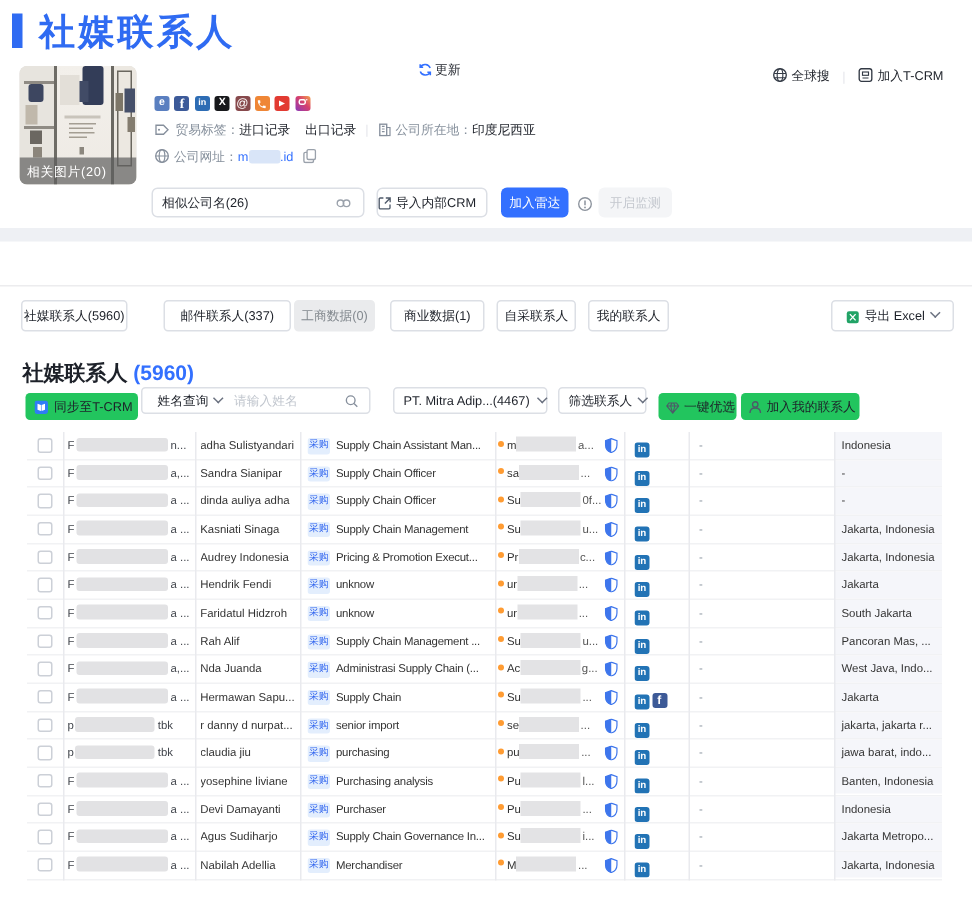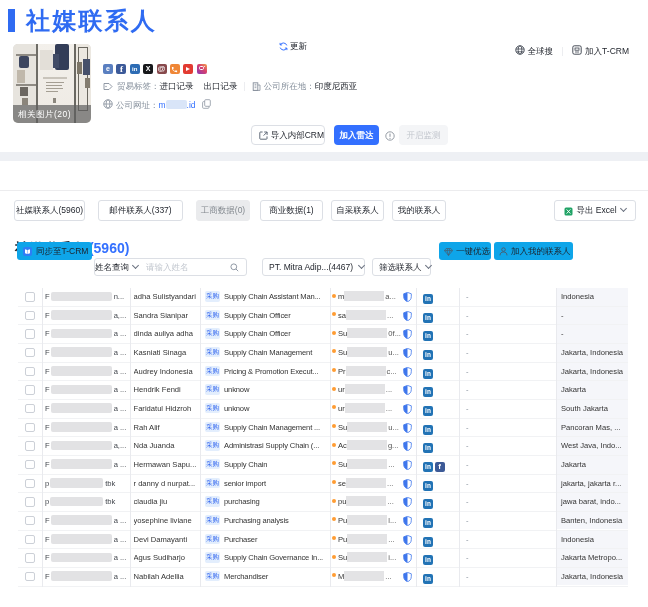--- a/index.html
+++ b/index.html
@@ -22,42 +22,42 @@
 
 .irow{position:absolute;left:103px;font-size:8.5px;color:#86909c;height:11px;line-height:11px}
 .irow b{color:#1d2129;font-weight:500}
 .irow .lnk{color:#3370ff}
 .blur2{display:inline-block;vertical-align:-1.5px;width:21px;height:9px;border-radius:2px;background:#d9e5f8}
 .sep{color:#e5e6eb;padding:0 6px}
 
 .btn{position:absolute;top:125px;height:20px;border-radius:4px;font-size:8.5px;line-height:18px;color:#1d2129;background:#fff;border:1px solid #dcdfe5}
 .b1{left:101px;width:142px;padding-left:6px}
 .b1 svg{position:absolute;right:8px;top:5px}
-.b2{left:251px;width:74px;text-align:right}
-.b3{left:334px;width:45px;background:#3370ff;border:none;color:#fff;text-align:center;line-height:20px;font-weight:700}
+.b2{left:251px;width:74px;text-align:left}
+.b3{left:334px;width:45px;background:#3370ff;border:none;color:#fff;text-align:center;line-height:20px;font-weight:400}
 .b4{left:399px;width:49px;background:#f4f5f7;border:none;color:#c3c7ce;text-align:center;line-height:20px}
 .binfo{position:absolute;left:384.5px;top:130.5px}
 
 .tr-actions{position:absolute;top:45px;right:19px;font-size:8.5px;color:#1d2129}
 
 .band{position:absolute;left:0;top:151.5px;width:648px;height:9px;background:#eef0f4}
 
 .tabs{position:absolute;left:13px;top:168px;font-size:10.5px;color:#333840}
 .tabs span{margin-right:19px;display:inline-block}
 .tabs .act{color:#3370ff;font-weight:600;position:relative}
 .tabs .act:after{content:"";position:absolute;left:-1px;right:-1px;bottom:-8px;height:2.5px;background:#3370ff;border-radius:2px}
 .tabline{position:absolute;left:0;top:190px;width:648px;height:1px;background:#ececee}
 
 .pill{position:absolute;top:200px;height:21px;line-height:19px;border:1px solid #dcdfe5;border-radius:3px;background:#fff;font-size:8.5px;color:#1d2129;text-align:center;white-space:nowrap}
 .pill.dis{background:#eaebed;border-color:#eaebed;color:#83898f}
 
 .shead{position:absolute;left:15px;top:240px;font-size:14px;font-weight:600;color:#1d2129}
 .shead em{font-style:normal;color:#3370ff;font-weight:700}
 
-.chip{position:absolute;top:242px;height:18px;line-height:18px;border-radius:3px;background:#0ea5e9;font-size:8.5px;color:#1d2129;white-space:nowrap}
+.chip{position:absolute;top:262px;height:18px;line-height:18px;border-radius:3px;background:#22c55e;font-size:8.5px;color:#1d2129;white-space:nowrap}
 .box{position:absolute;top:258px;height:18px;line-height:16px;border:1px solid #dcdfe5;border-radius:3px;background:#fff;font-size:8.5px;color:#1d2129;white-space:nowrap}
 .ph{color:#c1c6ce}
 .caret{display:inline-block;width:5px;height:5px;border-right:1px solid #6b7280;border-bottom:1px solid #6b7280;transform:rotate(45deg);vertical-align:2px;margin-left:4px}
 
 .table{position:absolute;left:18px;top:288px;width:610px}
 .th{position:relative;height:19px;background:#f1f2f6;font-weight:600;color:#272e3b;font-size:8.7px}
 .th .hc{position:absolute;top:0;height:19px;line-height:19px}
 .tr{position:relative;height:18.66px;border-bottom:1px solid #f1f2f4;font-size:7.6px;color:#333}
 .c{position:absolute;top:0;height:17.6px;line-height:17.6px;white-space:nowrap;overflow:hidden}
 .c1{left:27px;width:85px;color:#42464d}
@@ -151,20 +151,24 @@
         <circle cx="5" cy="5" r="4.2" fill="none" stroke="#868f9c" stroke-width="0.9"></circle>
         <ellipse cx="5" cy="5" rx="1.9" ry="4.2" fill="none" stroke="#868f9c" stroke-width="0.8"></ellipse>
         <path d="M0.8 5 H9.2" stroke="#868f9c" stroke-width="0.8"></path>
       </svg>公司网址：<span class="lnk">m</span><span class="blur2"></span><span class="lnk">.id</span>
     <svg class="icn" width="9" height="10" viewBox="0 0 9 10" style="margin-left:4px">
         <rect x="2.7" y="0.7" width="5.6" height="6.6" rx="1" fill="none" stroke="#9aa1ab" stroke-width="0.9"></rect>
         <path d="M2.7 2.6 H1.6 a1 1 0 0 0 -1 1 V8.3 a1 1 0 0 0 1 1 H6 a1 1 0 0 0 1-1 V7.3" fill="none" stroke="#9aa1ab" stroke-width="0.9"></path>
       </svg>
   </div>
 
+  <div class="btn b1">相似公司名(26)<svg width="10" height="9" viewBox="0 0 10 9">
+        <circle cx="3" cy="4.5" r="2.2" fill="none" stroke="#9aa1ab" stroke-width="0.9"></circle>
+        <circle cx="7" cy="4.5" r="2.2" fill="none" stroke="#9aa1ab" stroke-width="0.9"></circle>
+      </svg></div>
   <div class="btn b2"><svg class="icn" width="9" height="9" viewBox="0 0 9 9" style="margin-right:3px">
         <path d="M3.6 1 H1.5 a0.7 0.7 0 0 0 -0.7 0.7 V7.5 a0.7 0.7 0 0 0 0.7 0.7 H7.3 a0.7 0.7 0 0 0 0.7-0.7 V5.4" fill="none" stroke="#4e5969" stroke-width="0.9"></path>
         <path d="M5.2 1 H8.1 V3.9 M8 1.2 L4.6 4.6" fill="none" stroke="#4e5969" stroke-width="0.9"></path>
       </svg>导入内部CRM</div>
   <div class="btn b3">加入雷达</div>
   <svg class="binfo" width="10" height="10" viewBox="0 0 10 10">
       <circle cx="5" cy="5" r="4.2" fill="none" stroke="#8b929c" stroke-width="0.9"></circle>
       <path d="M5 2.6 V5.8" stroke="#8b929c" stroke-width="1"></path>
       <circle cx="5" cy="7.3" r="0.6" fill="#8b929c"></circle>
     </svg>
@@ -182,37 +186,37 @@
         <rect x="3" y="3" width="4" height="2.2" fill="none" stroke="#333a45" stroke-width="0.75"></rect>
         <path d="M3 7 H7" stroke="#333a45" stroke-width="0.75"></path>
       </svg>加入T-CRM
   </div>
 
   <div class="band"></div>
 
   <div class="tabline"></div>
 
   <div class="pill" style="left:14px;width:71px">社媒联系人(5960)</div>
-  <div class="pill" style="left:98px;width:85px">邮件联系人(337)</div>
+  <div class="pill" style="left:109px;width:85px">邮件联系人(337)</div>
   <div class="pill dis" style="left:196px;width:54px">工商数据(0)</div>
   <div class="pill" style="left:260px;width:63px">商业数据(1)</div>
   <div class="pill" style="left:331px;width:53px">自采联系人</div>
   <div class="pill" style="left:392px;width:54px">我的联系人</div>
   <div class="pill" style="left:554px;width:82px"><svg class="icn" width="9" height="9" viewBox="0 0 9 9" style="margin:0 3px -1px 0">
         <rect x="0.5" y="0.5" width="8" height="8" rx="1.5" fill="#21a366"></rect>
         <path d="M2.6 2.4 L6.4 6.6 M6.4 2.4 L2.6 6.6" stroke="#fff" stroke-width="0.9"></path>
       </svg>导出 Excel<span class="caret"></span></div>
 
   <div class="shead">社媒联系人 <em>(5960)</em></div>
 
   <div class="chip" style="left:17px;width:75px;padding-left:6px"><svg class="icn" width="9" height="9" viewBox="0 0 9 9" style="margin-right:4px">
         <rect width="9" height="9" rx="2" fill="#2f7df6"></rect>
         <path d="M2 2.2 L4.3 3 V7 L2 6.2 Z M7 2.2 L4.7 3 V7 L7 6.2 Z" fill="#fff"></path>
       </svg>同步至T-CRM</div>
-  <div class="box" style="left:94px;width:153px;padding-left:0">姓名查询<span class="caret"></span><span style="display:inline-block;width:8px"></span><span class="ph">请输入姓名</span>
+  <div class="box" style="left:94px;width:153px;padding-left:10px">姓名查询<span class="caret"></span><span style="display:inline-block;width:8px"></span><span class="ph">请输入姓名</span>
     <svg width="9" height="9" viewBox="0 0 9 9" style="position:absolute;right:7px;top:4px">
         <circle cx="3.8" cy="3.8" r="2.9" fill="none" stroke="#868f9c" stroke-width="0.9"></circle>
         <path d="M6 6 L8.2 8.2" stroke="#868f9c" stroke-width="0.9"></path>
       </svg>
   </div>
   <div class="box" style="left:262px;width:103px;padding-left:6px">PT. Mitra Adip...(4467)<span class="caret" style="margin-left:6px"></span></div>
   <div class="box" style="left:372px;width:59px;padding-left:6px">筛选联系人<span class="caret"></span></div>
   <div class="chip" style="left:439px;width:52px;padding-left:5px"><svg class="icn" width="9" height="8" viewBox="0 0 9 8" style="margin-right:3px">
         <path d="M2 0.6 H7 L8.5 2.6 L4.5 7.4 L0.5 2.6 Z M0.5 2.6 H8.5 M4.5 7.4 L3 2.6 L4 0.6 M4.5 7.4 L6 2.6 L5 0.6" fill="none" stroke="#4e5969" stroke-width="0.7"></path>
       </svg>一键优选</div>

